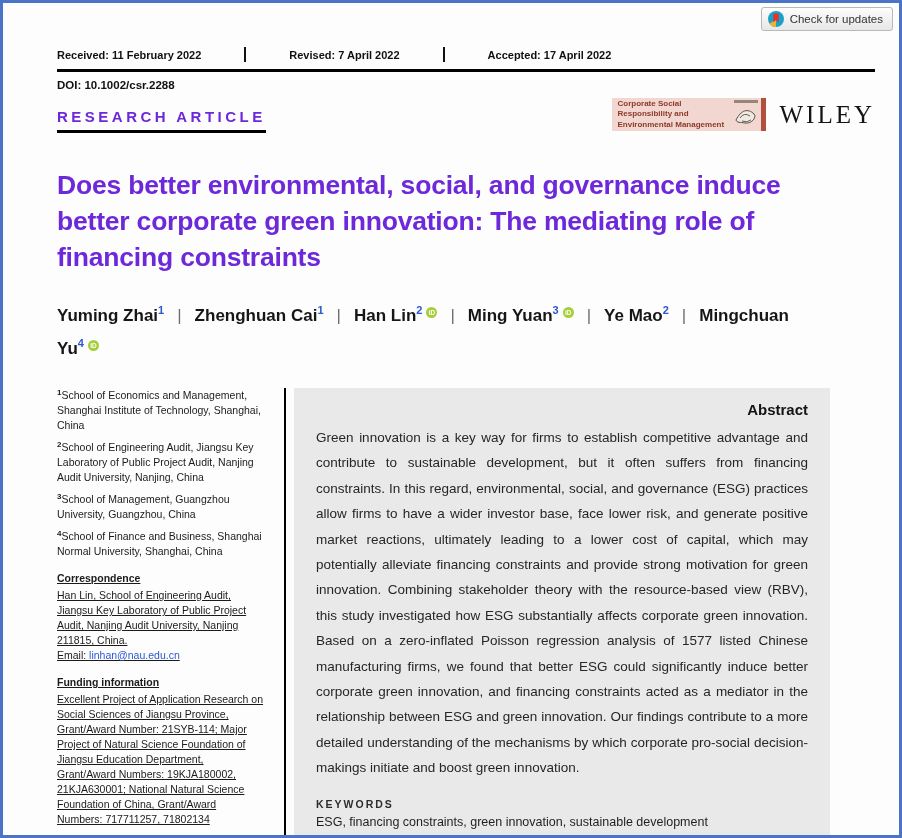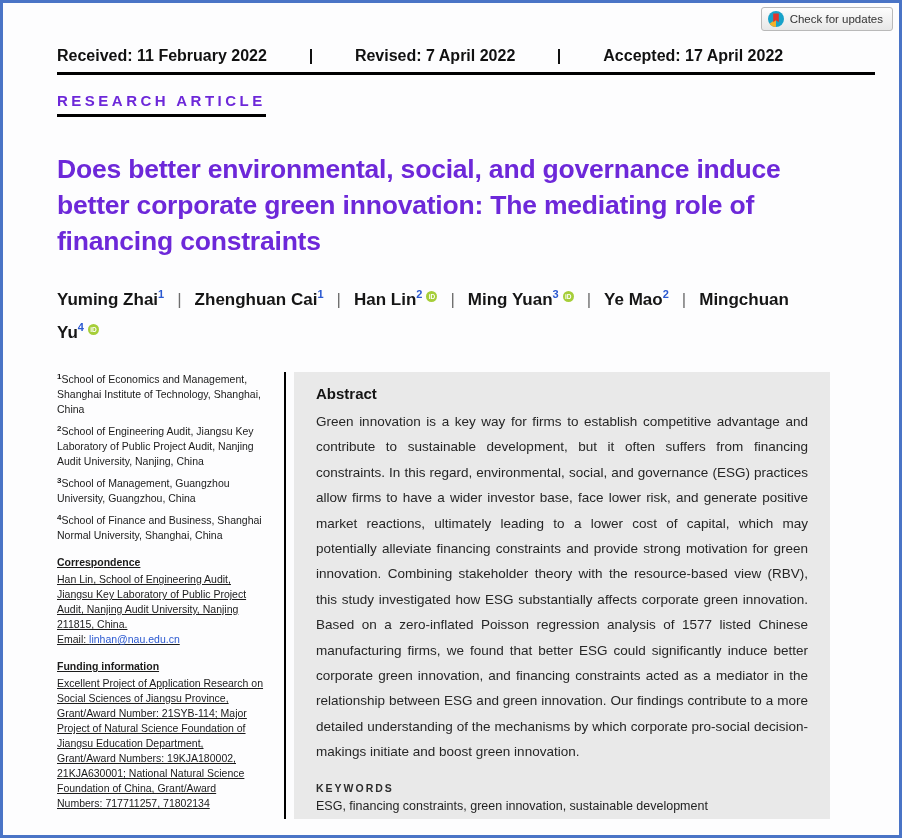--- a/index.html
+++ b/index.html
@@ -25,21 +25,21 @@
   }
 
   .content {
     position:absolute; top:0; left:0; right:0; bottom:0;
     padding:0 24px 0 54px;
   }
 
   .dates-row {
     margin-top:44px;
     display:flex; align-items:center;
-    font-size:16px; font-weight:bold; color:#111;gap:32px;
+    font-size:11px; font-weight:bold; color:#111;gap:32px;
   }
   .vsep { width:2px; height:15px; background:#111; margin:0 11px; }
 
   .thick-rule { margin-top:7px; height:3px; background:#000; }
 
   .doi { margin-top:7px; font-size:11.5px; font-weight:bold; color:#111; }
 
   .logo-row {
     margin-top:2px; height:40px;
     display:flex; justify-content:space-between; align-items:flex-end;
@@ -101,21 +101,21 @@
   .block-heading { font-weight:bold; font-size:10.5px; margin-bottom:2px; }
   .email { color:var(--link-blue, #2a58d0); text-decoration:none; cursor:pointer; }
 
   .divider { width:2px; background:#000; margin-left:20px; flex:none; }
 
   .abstract-box {
     flex:1; margin-left:8px; margin-right:45px;
     background:var(--abstract-bg, #e9e9e9);
     padding:13px 22px 18px 22px;
   }
-  .abstract-heading { font-size:15px; font-weight:bold; color:#141414; }
+  .abstract-heading { font-size:15px; font-weight:bold; color:#141414;text-align:right; }
   .abstract-text {
     margin-top:7px; font-size:13.5px; line-height:25.4px;
     text-align:justify; color:#262626;
   }
   .keywords-heading {
     margin-top:17px; font-size:10.5px; font-weight:bold;
     letter-spacing:2px; color:#2c2c2c;
   }
   .keywords-text { margin-top:5px; font-size:12.5px; color:#1f1f1f; }
 </style>
@@ -138,23 +138,42 @@
     <div class="dates-row">
       <span>Received: 11 February 2022</span>
       <span class="vsep"></span>
       <span>Revised: 7 April 2022</span>
       <span class="vsep"></span>
       <span>Accepted: 17 April 2022</span>
     </div>
 
     <div class="thick-rule"></div>
 
+    <div class="doi">DOI: 10.1002/csr.2288</div>
 
     <div class="logo-row">
       <div class="article-type">RESEARCH ARTICLE</div>
+      <div class="logos">
+        <div class="journal-banner">
+          <div class="banner-text">
+            <div>Corporate Social Responsibility and</div>
+            <div>Environmental Management</div>
+          </div>
+          <div class="banner-art">
+            <svg width="34" height="33" viewBox="0 0 34 33">
+              <rect x="0" y="0" width="34" height="33" fill="#f1d7cf"></rect>
+              <rect x="2" y="2" width="24" height="3" fill="#7b7268" opacity="0.8"></rect>
+              <path d="M4 22 C9 12, 16 10, 22 16 C25 19, 20 26, 13 25 C8 24, 5 25, 4 22 Z" fill="#efe9e2" stroke="#55504a" stroke-width="1"></path>
+              <path d="M8 20 q4 -6 10 -2 M10 23 q5 2 9 -1" stroke="#3e3a36" stroke-width="0.8" fill="none"></path>
+            </svg>
+            <div class="banner-spine"></div>
+          </div>
+        </div>
+        <div class="wiley">WILEY</div>
+      </div>
     </div>
 
     <h1 class="title">Does better environmental, social, and governance induce better corporate green innovation: The mediating role of financing constraints</h1>
 
     <div class="authors"><span><span>Yuming Zhai</span><span class="asup">1</span></span><span class="asep">|</span><span><span>Zhenghuan Cai</span><span class="asup">1</span></span><span class="asep">|</span><span><span>Han Lin</span><span class="asup">2</span><span class="orcid">iD</span></span><span class="asep">|</span><span><span>Ming Yuan</span><span class="asup">3</span><span class="orcid">iD</span></span><span class="asep">|</span><span><span>Ye Mao</span><span class="asup">2</span></span><span class="asep">|</span><span><span>Mingchuan Yu</span><span class="asup">4</span><span class="orcid">iD</span></span></div>
 
     <div class="columns">
 
       <div class="left-col">
         <div>

